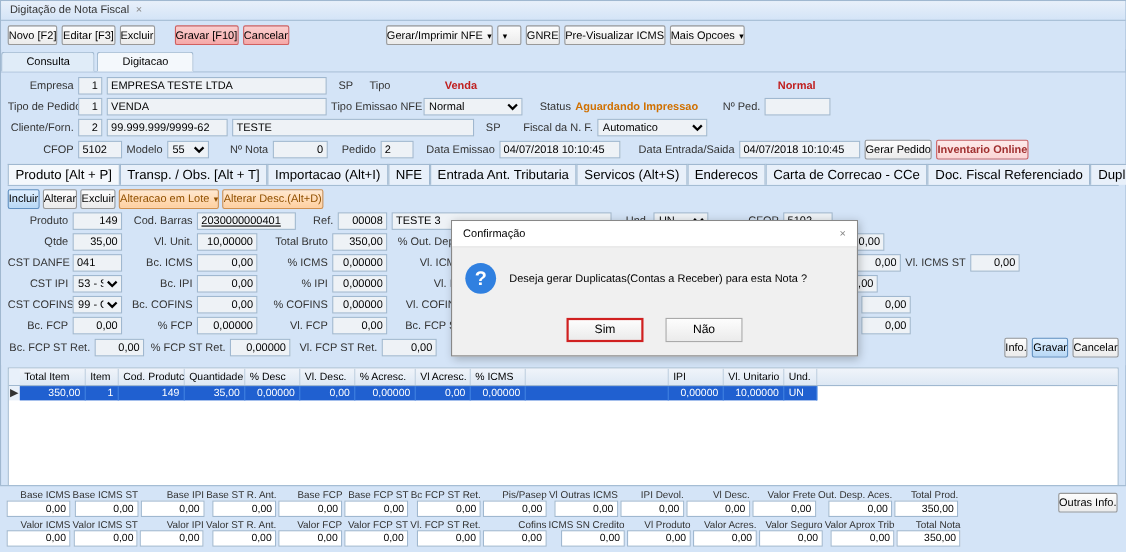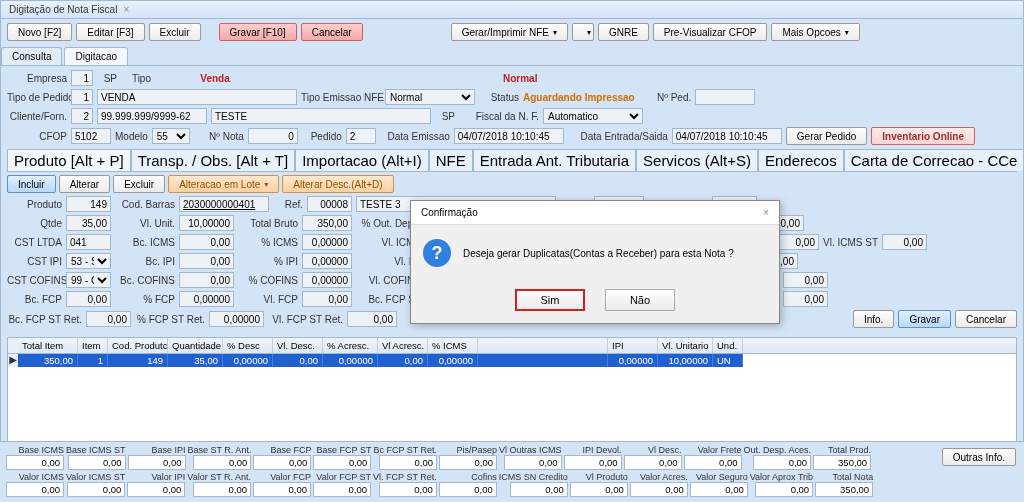--- a/index.html
+++ b/index.html
@@ -1,37 +1,37 @@
 <!DOCTYPE html>
 <html><head>
 <meta charset="utf-8">
 <style>
 * { box-sizing: border-box; margin: 0; padding: 0; font-family: Tahoma, Arial, sans-serif; font-size: 10px; }
 body { background: #d4e4f7; width: 1024px; height: 502px; overflow: hidden; position: relative; }
 .window { background: #d4e4f7; border: 1px solid #a0b8d0; height: 100%; }
 .titlebar { background: linear-gradient(#e8f0fa,#d4e4f7); padding: 3px 8px; font-size: 11px; color: #333; border-bottom: 1px solid #a0b8d0; display: flex; align-items: center; }
 .titlebar .close-x { margin-left: 6px; color: #888; cursor: pointer; }
 .toolbar { padding: 4px 6px; display: flex; gap: 4px; align-items: center; background: #d4e4f7; }
-.btn { background: linear-gradient(#fdfdfd,#ebebeb); border: 1px solid #999; padding: 2px 10px; border-radius: 2px; cursor: pointer; font-size: 10px; height: 18px; display: inline-flex; align-items: center; text-align: center; }
+.btn { background: linear-gradient(#fdfdfd,#ebebeb); border: 1px solid #999; padding: 2px 0; border-radius: 2px; cursor: pointer; font-size: 10px; height: 18px; display: inline-flex; align-items: center; text-align: center; }
 .btn-red { background: linear-gradient(#fbcfcf,#f5a8a8); border-color: #d06060; }
 .btn-red-outline { border: 1px solid #d06060; color: #a03030; background: linear-gradient(#fdeaea,#fbd5d5); font-weight: bold; }
 .btn-dd::after { content: "▾"; margin-left: 4px; font-size: 8px; }
 .tabs { display: flex; border-bottom: 1px solid #a0b8d0; margin-top: 2px; }
-.tab { padding: 3px 10px; background: #e0ecf8; border: 1px solid #a0b8d0; border-bottom: none; margin-right: 2px; border-radius: 3px 3px 0 0; cursor: pointer; }
+.tab { padding: 3px 22px; background: #e0ecf8; border: 1px solid #a0b8d0; border-bottom: none; margin-right: 2px; border-radius: 3px 3px 0 0; cursor: pointer; }
 .tab.active { background: #f4f8fc; }
 .form-area { background: #d4e4f7; padding: 4px 6px; }
 .row { display: flex; align-items: center; gap: 4px; margin-bottom: 3px; flex-wrap: nowrap; }
 .lbl { color: #333; text-align: right; white-space: nowrap; }
 .inp { background: #fff; border: 1px solid #a0b8d0; padding: 1px 3px; height: 16px; font-size: 10px; }
 .inp-ro { background: #eef2f6; }
 .sel { background: #eef2f6; border: 1px solid #a0b8d0; height: 16px; font-size:10px; }
 .red-text { color: #c02020; font-weight: bold; }
 .orange-text { color: #d07000; font-weight: bold; }
 .subtabs { display: flex; gap: 0; border-bottom: 1px solid #a0b8d0; margin-top: 4px; flex-wrap: nowrap; }
-.subtab { padding: 2px 6px; background: #e8f0fa; border: 1px solid #a0b8d0; border-bottom: none; white-space: nowrap; cursor: pointer; font-size: 15px; }
+.subtab { padding: 2px 6px; background: #e8f0fa; border: 1px solid #a0b8d0; border-bottom: none; white-space: nowrap; cursor: pointer; font-size: 12px; }
 .subtab.active { background: #f4f8fc; }
 .action-row { display: flex; gap: 3px; padding: 3px 0; }
 .btn-blue { background: linear-gradient(#e0f0ff,#b8d8f5); border-color: #6090c0; }
 .btn-orange { background: linear-gradient(#ffe8d0,#ffd0a0); border-color: #d09050; color: #905000; }
 .grid-area { background: #fff; border: 1px solid #a0b8d0; margin: 2px 6px; height: 148px; overflow: auto; }
 .grid-header { display: flex; background: linear-gradient(#f0f4fa,#dde8f4); border-bottom: 1px solid #a0b8d0; }
 .gh { padding: 2px 4px; border-right: 1px solid #c0d0e0; font-size: 9.5px; white-space: nowrap; }
 .grid-row { display: flex; background: #2060d0; color: #fff; }
 .gc { padding: 1px 4px; border-right: 1px solid #4080e0; font-size: 9.5px; white-space: nowrap; text-align: right; }
 .row-marker { width: 10px; background: #e8f0fa; color: #333; text-align: center; }
@@ -61,33 +61,34 @@
     <button class="btn">Novo [F2]</button>
     <button class="btn">Editar [F3]</button>
     <button class="btn">Excluir</button>
     <span style="width:10px"></span>
     <button class="btn btn-red">Gravar [F10]</button>
     <button class="btn btn-red">Cancelar</button>
     <span style="width:80px"></span>
     <button class="btn btn-dd">Gerar/Imprimir NFE</button>
     <button class="btn btn-dd" style="width:22px"></button>
     <button class="btn">GNRE</button>
-    <button class="btn">Pre-Visualizar CFOP</button>
+    <button class="btn">Pre-Visualizar ICMS</button>
     <button class="btn btn-dd">Mais Opcoes</button>
   </div>
 
   <div class="tabs">
     <div class="tab">Consulta</div>
     <div class="tab active">Digitacao</div>
   </div>
 
   <div class="form-area">
     <div class="row">
       <span class="lbl" style="width:60px">Empresa</span>
       <input class="inp inp-ro" style="width: 22px; text-align: right;" value="1">
+      <input class="inp inp-ro" style="width: 200px;" value="EMPRESA TESTE LTDA">
       <span class="lbl" style="width:20px">SP</span>
       <span class="lbl" style="width:30px">Tipo</span>
       <span class="red-text" style="width:120px;text-align:center">Venda</span>
       <span style="width:220px"></span>
       <span class="red-text">Normal</span>
     </div>
     <div class="row">
       <span class="lbl" style="width:60px">Tipo de Pedido</span>
       <input class="inp inp-ro" style="width: 22px; text-align: right;" value="1">
       <input class="inp inp-ro" style="width: 200px;" value="VENDA">
@@ -168,21 +169,21 @@
       <span class="lbl" style="width:65px">% Out. Deps.</span>
       <input class="inp inp-ro" style="width: 50px; text-align: right;" value="0,00000">
       <span class="lbl" style="width:65px">Vl. Out. Deps.</span>
       <input class="inp inp-ro" style="width: 45px; text-align: right;" value="0,00">
       <span class="lbl" style="width:50px">% Desc.</span>
       <input class="inp inp-ro" style="width: 50px; text-align: right;" value="0,00000">
       <span class="lbl" style="width:50px">Vl Desc.</span>
       <input class="inp inp-ro" style="width: 45px; text-align: right;" value="0,00">
     </div>
     <div class="row">
-      <span class="lbl" style="width:55px">CST LTDA</span>
+      <span class="lbl" style="width:55px">CST DANFE</span>
       <input class="inp inp-ro" style="width: 45px;" value="041">
       <span class="lbl" style="width:60px">Bc. ICMS</span>
       <input class="inp inp-ro" style="width: 55px; text-align: right;" value="0,00">
       <span class="lbl" style="width:60px">% ICMS</span>
       <input class="inp inp-ro" style="width: 50px; text-align: right;" value="0,00000">
       <span class="lbl" style="width:65px">Vl. ICMS</span>
       <input class="inp inp-ro" style="width: 50px; text-align: right;" value="0,00">
       <span class="lbl" style="width:65px">Red. ICMS</span>
       <input class="inp inp-ro" style="width: 45px; text-align: right;" value="0,00000">
       <span class="lbl" style="width:60px">ICMS ST Tipo</span>

